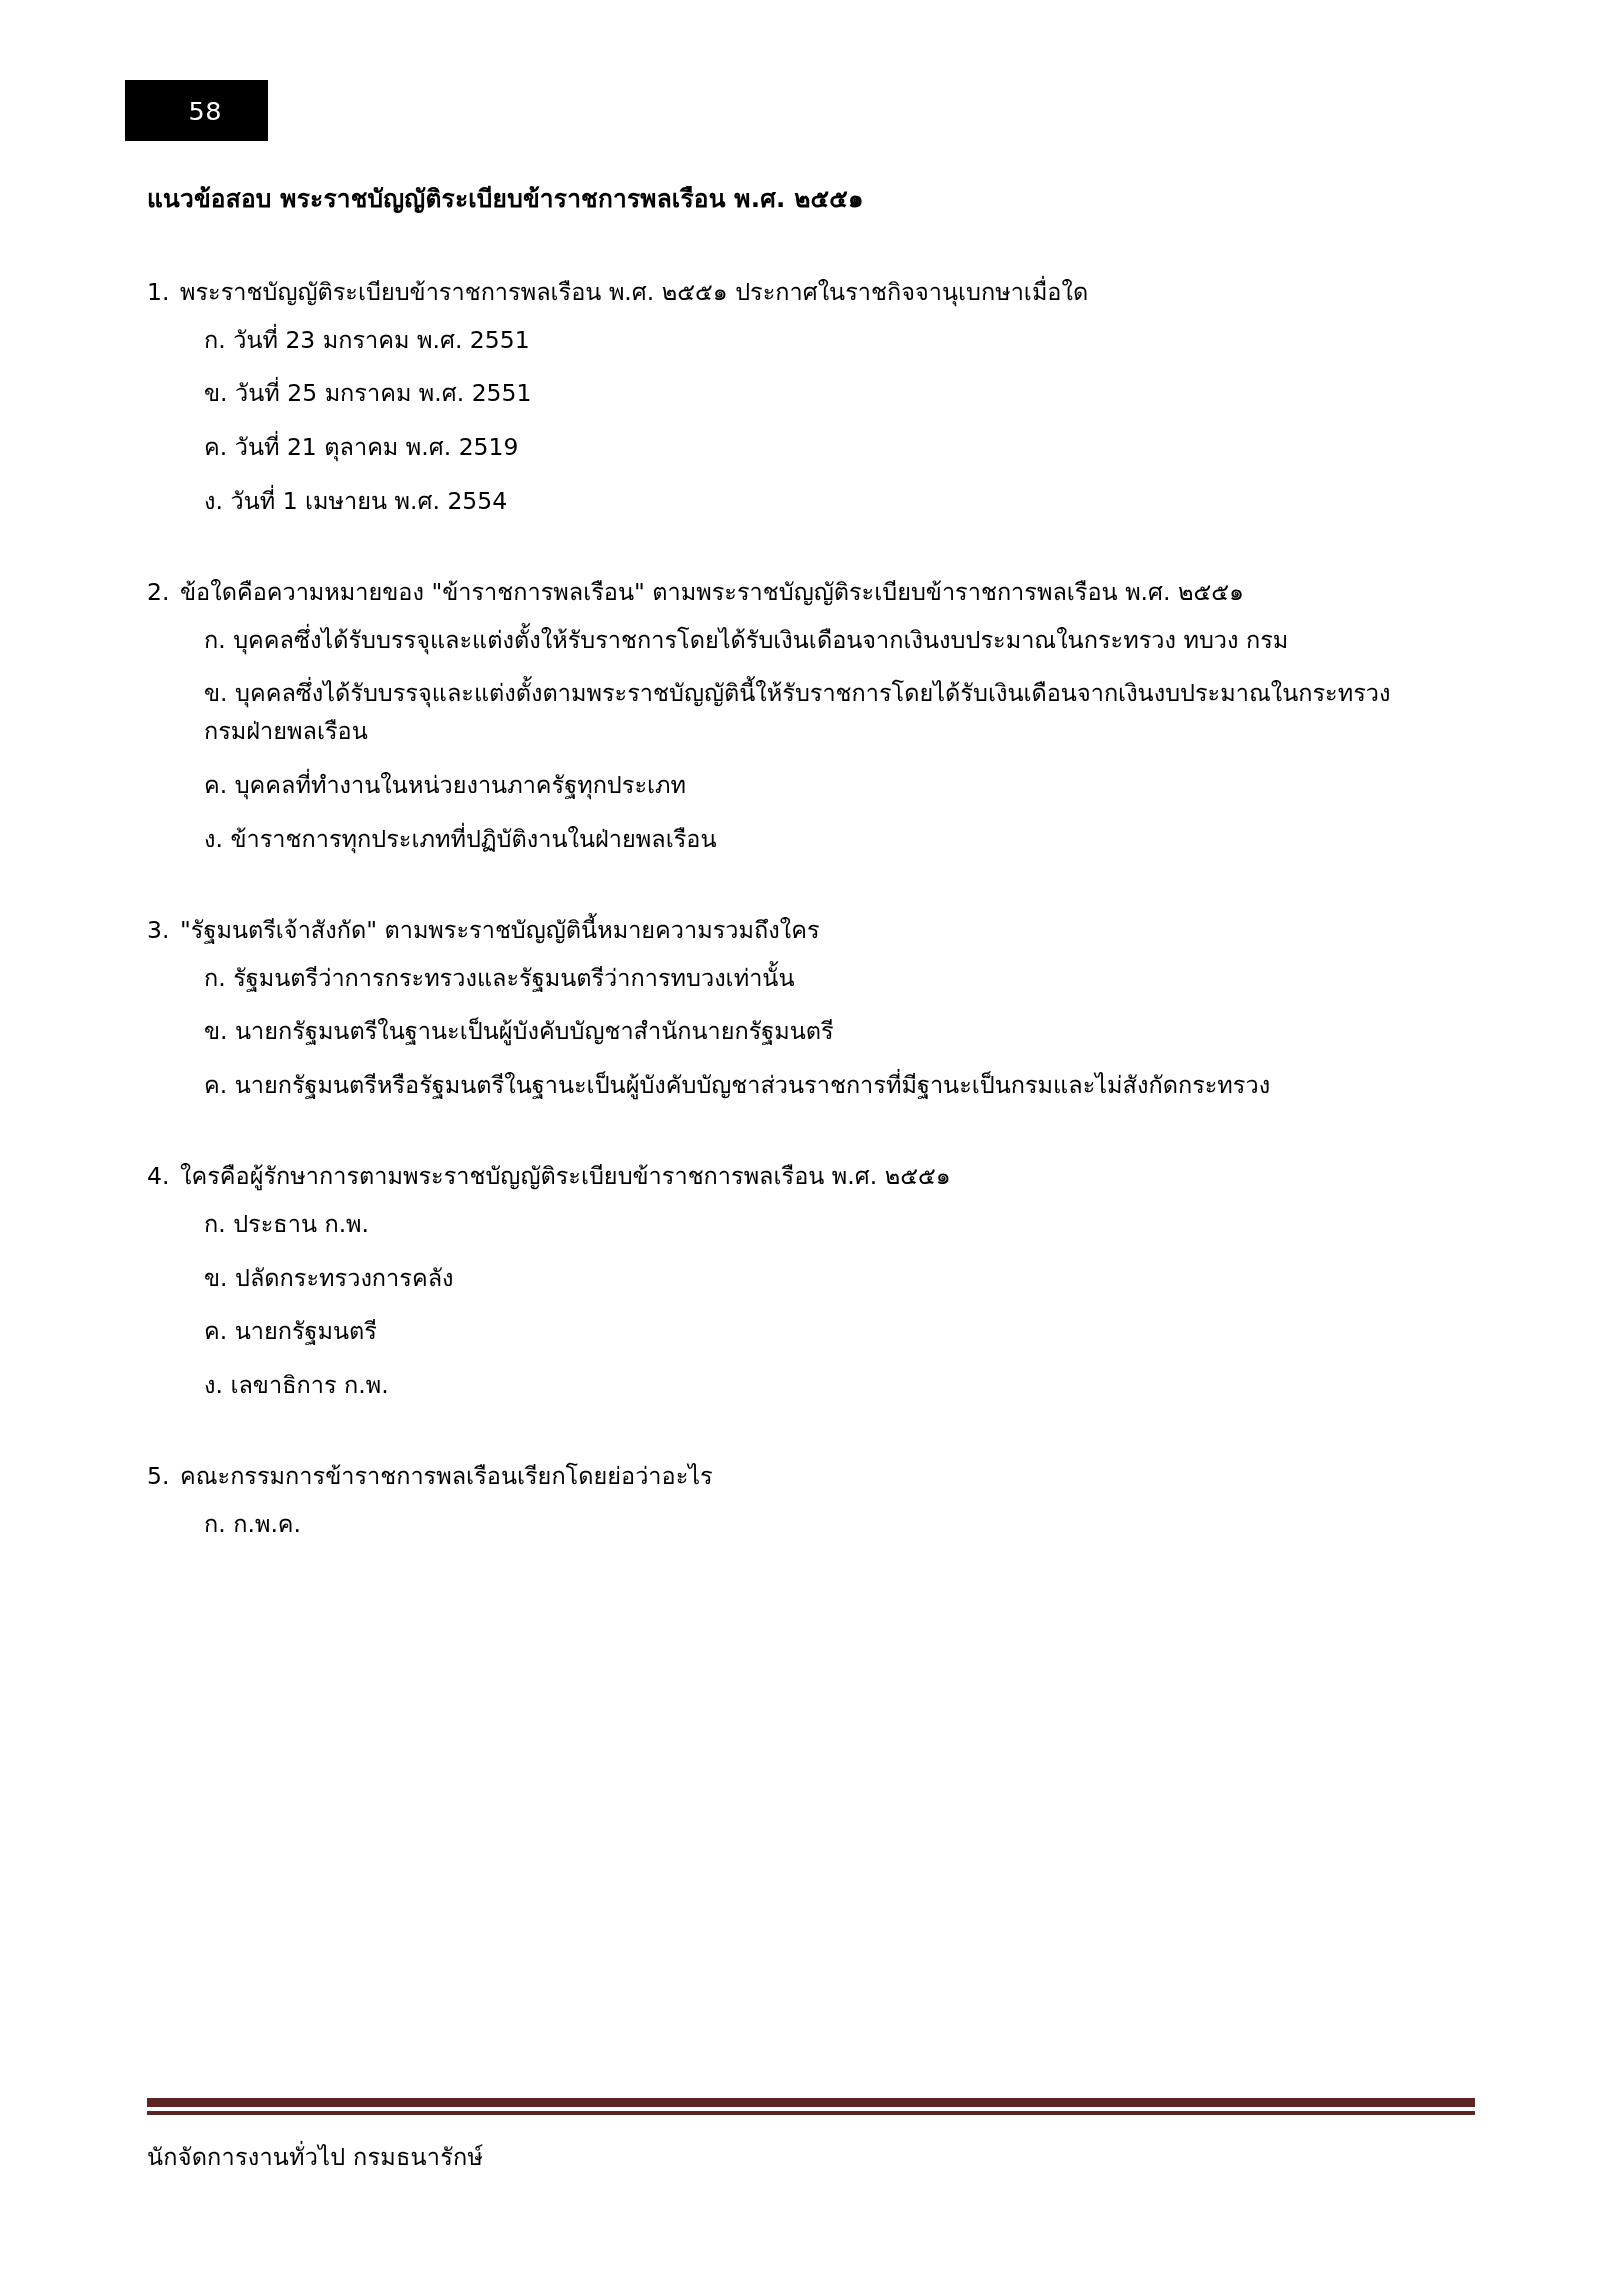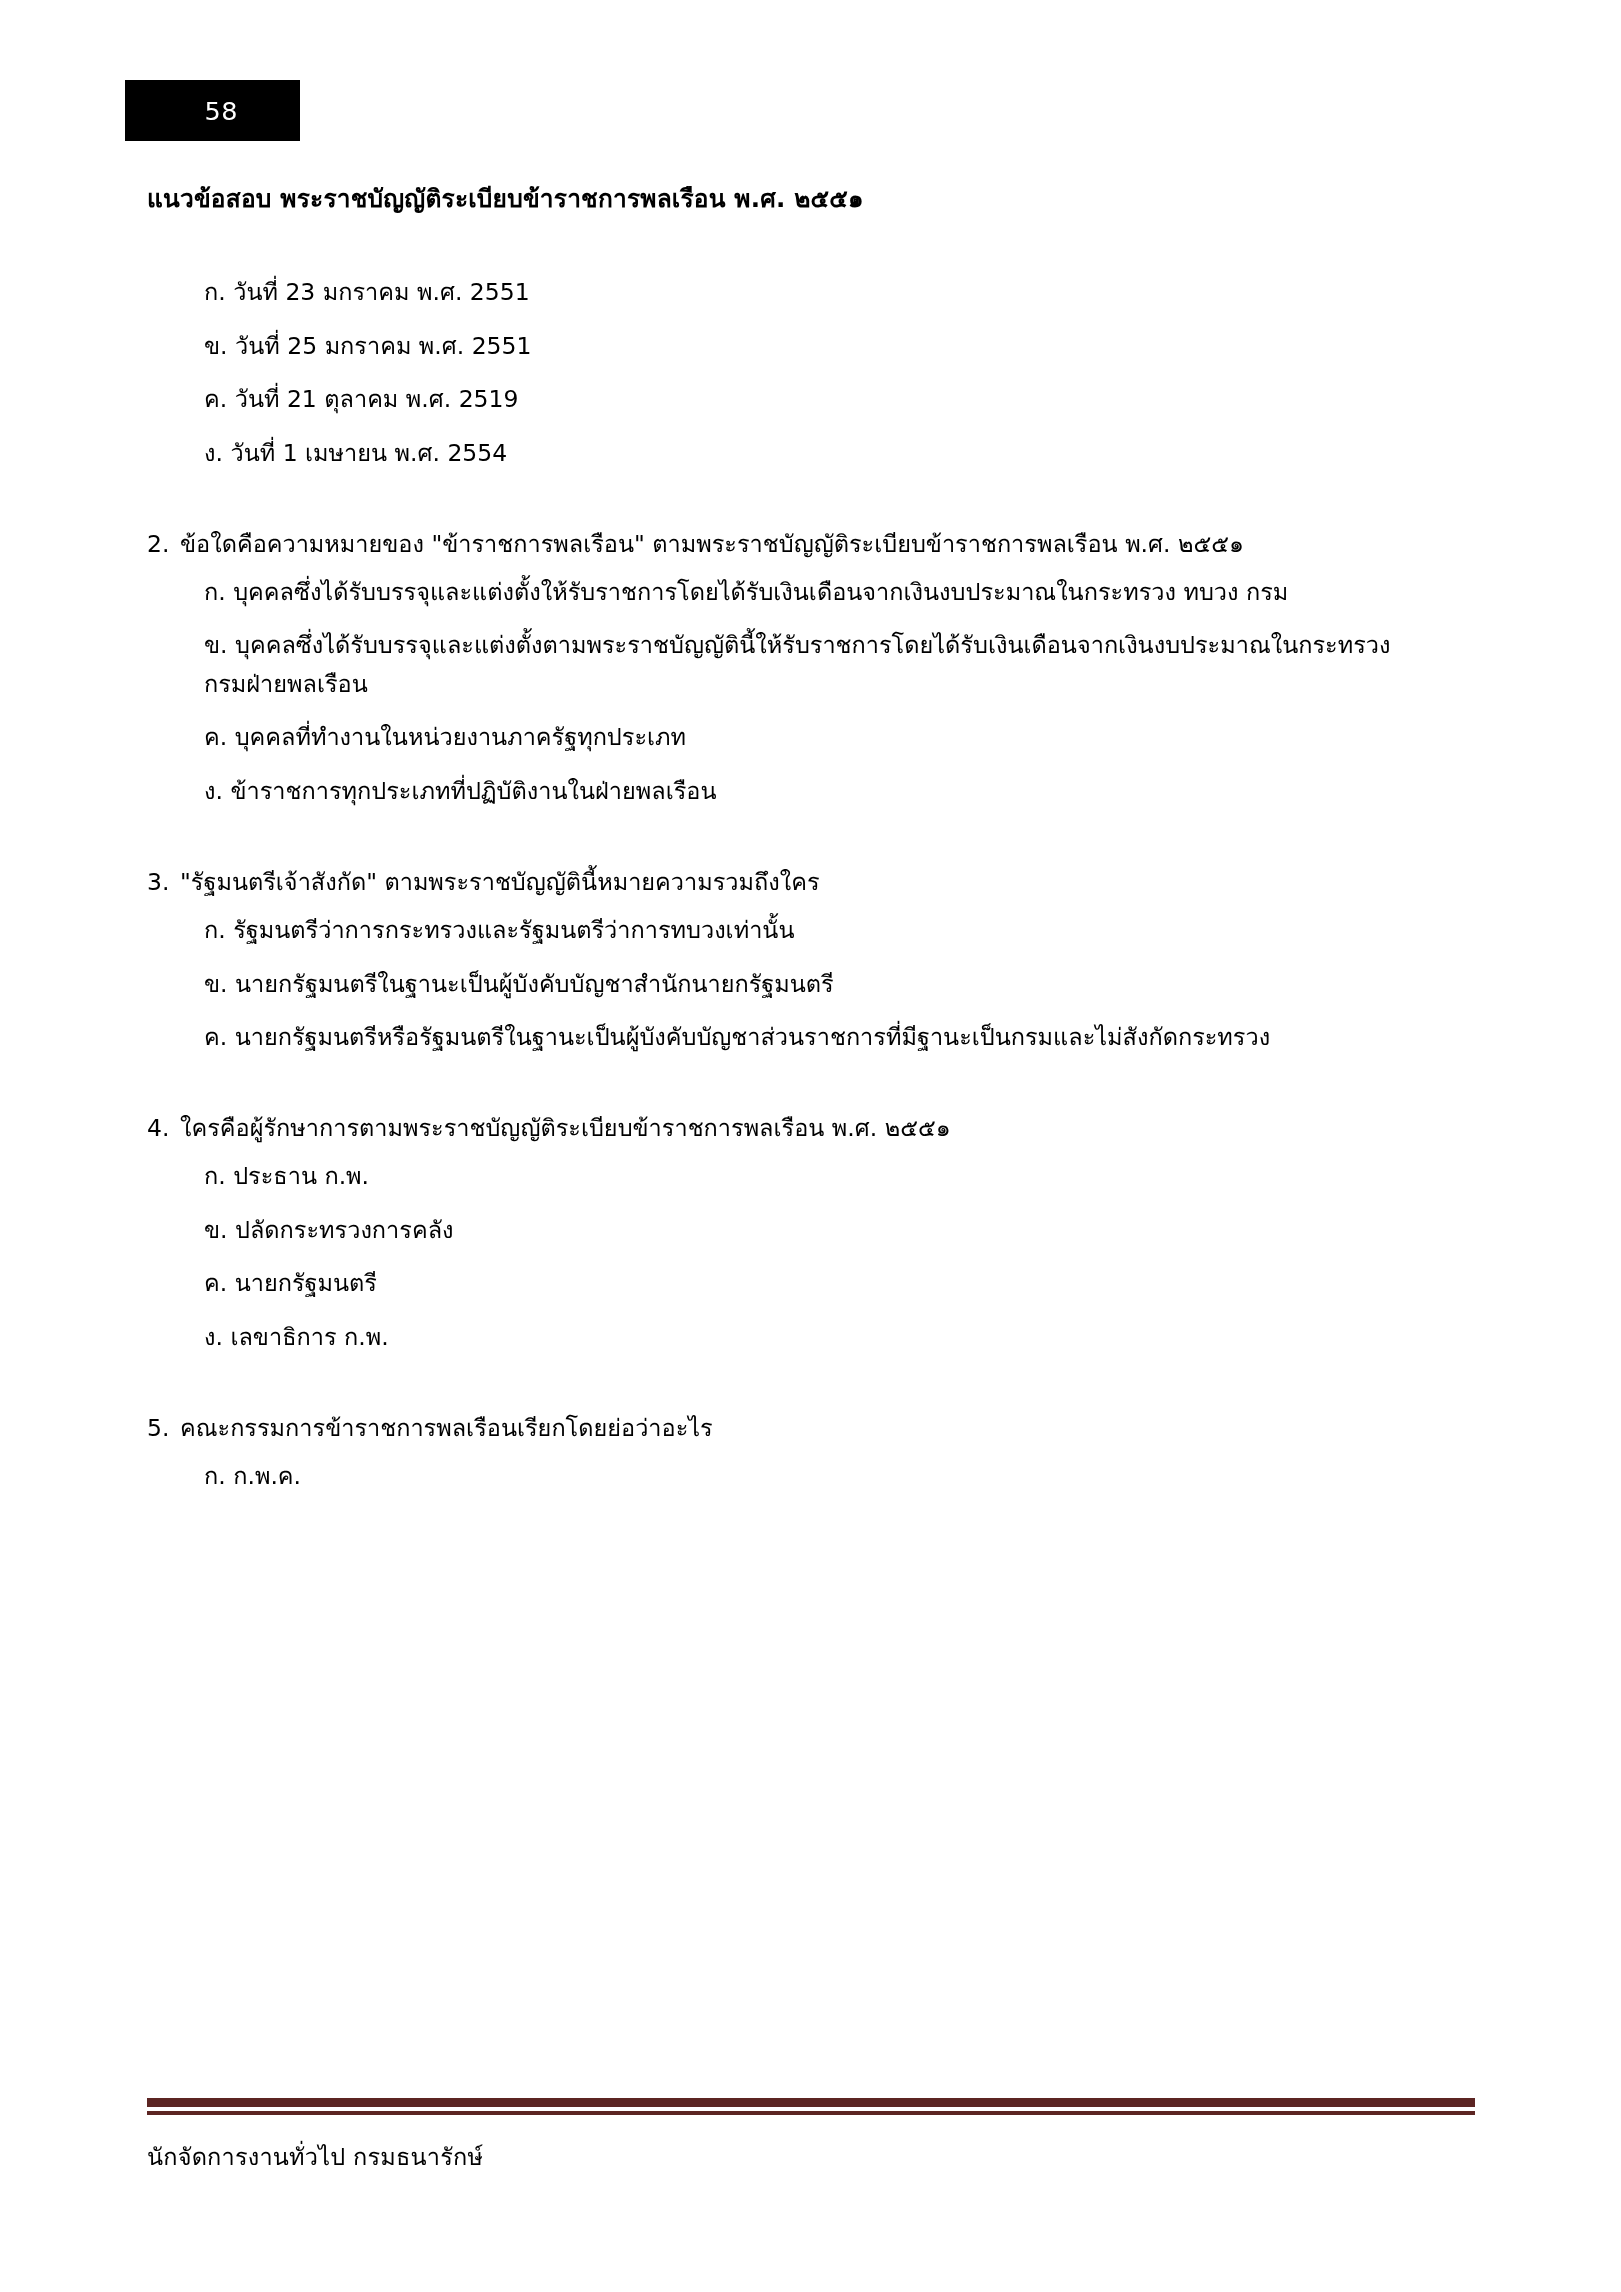--- a/index.html
+++ b/index.html
@@ -18,21 +18,21 @@
     background: #ffffff;
     overflow: hidden;
     box-sizing: border-box;
   }
 
   
   .page-banner {
     position: absolute;
     left: 125px;
     top: 80px;
-    width: 175px;
+    width: 143px;
     height: 61px;
     background: #000000;
     text-decoration: underline;
   }
   .page-banner .num {
     position: absolute;
     left: 0;
     right: 0;
     top: 50%;
     transform: translateY(-50%);
@@ -129,20 +129,23 @@
 
   <div class="page-banner">
     <div class="num">58</div>
   </div>
 
   <div class="content">
 
     <div class="doc-title">แนวข้อสอบ พระราชบัญญัติระเบียบข้าราชการพลเรือน พ.ศ. ๒๕๕๑</div>
 
     <div class="question-block">
+      <div class="q-line">
+        <span class="q-num">1.</span><span>พระราชบัญญัติระเบียบข้าราชการพลเรือน พ.ศ. ๒๕๕๑ ประกาศในราชกิจจานุเบกษาเมื่อใด</span>
+      </div>
       <ul class="opt-list">
         <li class="opt">
           <span>ก.</span>
           <span>วันที่ 23 มกราคม พ.ศ. 2551</span>
         </li>
         <li class="opt">
           <span>ข.</span>
           <span>วันที่ 25 มกราคม พ.ศ. 2551</span>
         </li>
         <li class="opt">

